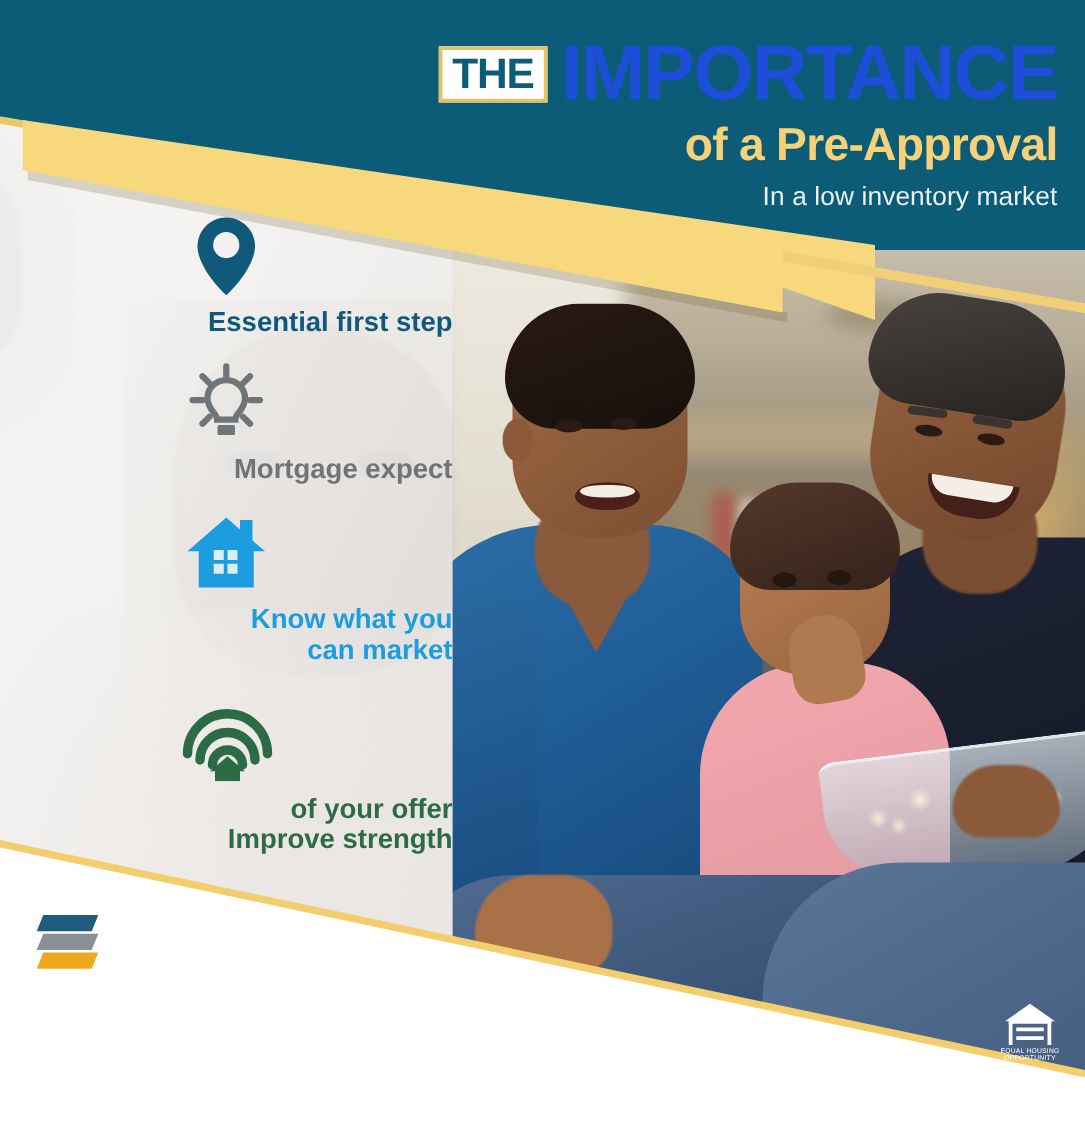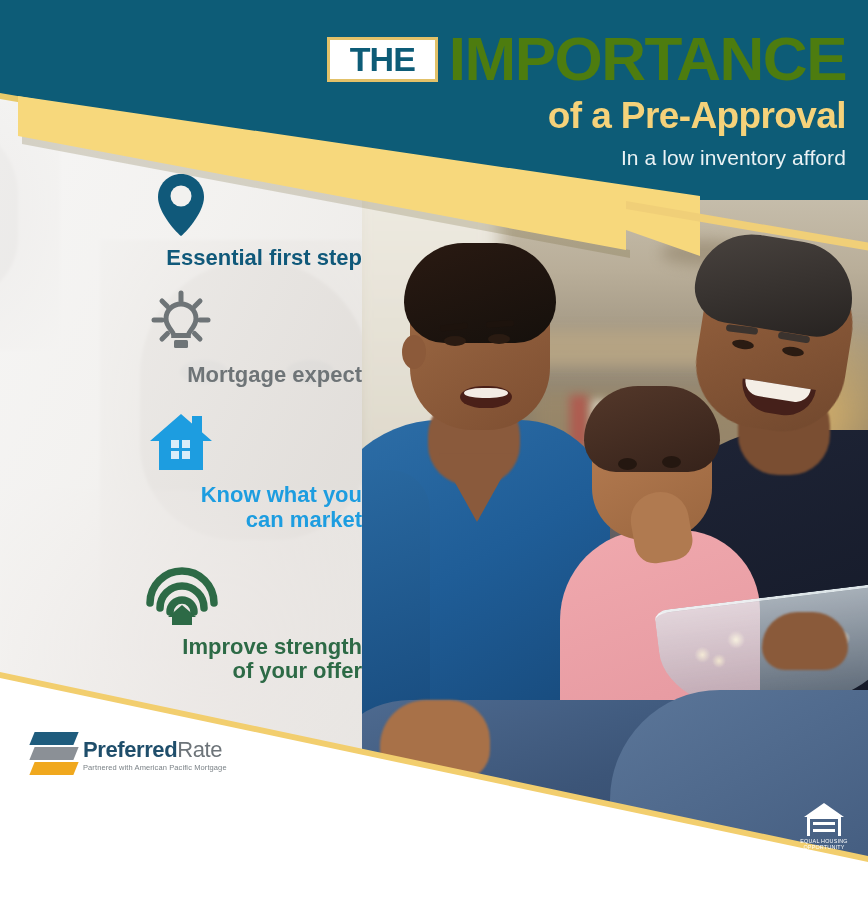--- a/index.html
+++ b/index.html
@@ -98,23 +98,23 @@
      clip-path:polygon(18px 96px,700px 196px,700px 256px,626px 230px,626px 250px,18px 136px);}
   .gold-band-shadow{position:absolute;left:0;top:0;width:700px;height:300px;
      filter:blur(3px);opacity:.22;background:#6b5a2a;
      clip-path:polygon(22px 136px,630px 250px,630px 258px,22px 144px);}
   
   .gold-thin{position:absolute;left:600px;top:180px;width:300px;height:140px;background:#f0cf78;
      clip-path:polygon(26px 21px,300px 68px,300px 76px,26px 29px);}
 
   .header-txt{position:absolute;right:22px;top:30px;text-align:right;line-height:1;}
   .line1{display:flex;align-items:center;justify-content:flex-end;gap:11px;}
-  .the-badge{display:inline-block;background:#ffffff;border:3px solid #e2c169;padding:4px 20px 3px;}
+  .the-badge{display:inline-block;background:#ffffff;border:3px solid #e2c169;padding:4px 8px 3px;}
   .the-badge span{display:block;font-size:34px;font-weight:bold;color:#0d5c77;letter-spacing:-1px;line-height:.92;}
-  .t-importance{font-size:62px;font-weight:bold;color:#4d7c0f;letter-spacing:-1.5px;line-height:.95;}
+  .t-importance{font-size:62px;font-weight:bold;color:#1d4ed8;letter-spacing:-1.5px;line-height:.95;}
   .t-sub{font-size:37px;font-weight:bold;color:#f5d27a;margin-top:8px;letter-spacing:-.6px;}
   .t-sub2{font-size:21px;color:#eaf2f4;margin-top:13px;font-weight:normal;letter-spacing:.1px;}
 
   
   .features{position:absolute;left:0;top:168px;width:362px;}
   .feat{text-align:right;}
   .feat .ic{display:flex;align-items:center;justify-content:center;height:74px;}
   .feat .lbl{font-size:22px;font-weight:bold;line-height:1.12;margin-top:4px;}
   .f1 .lbl{color:#10597a;}
   .f2 .lbl{color:#6e7477;}
@@ -233,21 +233,21 @@
   <div class="gold-thin"></div>
 
   <div class="header-txt">
     <div class="line1">
       <span class="the-badge">
         <span>THE</span>
       </span>
       <span class="t-importance">IMPORTANCE</span>
     </div>
     <div class="t-sub">of a Pre-Approval</div>
-    <div class="t-sub2">In a low inventory afford</div>
+    <div class="t-sub2">In a low inventory market</div>
   </div>
 
   <div class="features">
 
     <div class="feat f1">
       <div class="ic">
         <svg width="52" height="66" viewBox="0 0 52 66" aria-hidden="true">
           <path d="M26 2C13.3 2 3 12.3 3 25c0 16.5 20 37 23 39 3-2 23-22.5 23-39C49 12.3 38.7 2 26 2z" fill="#10597a"></path>
           <circle cx="26" cy="24" r="10.5" fill="#f2f1ef"></circle>
         </svg>
@@ -300,41 +300,35 @@
         <svg width="78" height="62" viewBox="0 0 78 62" aria-hidden="true">
           <g fill="none" stroke="#2d6a46" stroke-width="7.5" stroke-linecap="round">
             <path d="M8 40C8 22.3 22.3 8 40 8s32 14.3 32 32"></path>
             <path d="M18 45c0-12.2 9.9-22 22-22s22 9.8 22 22"></path>
             <path d="M28 49c0-6.6 5.4-12 12-12s12 5.4 12 12"></path>
           </g>
           <path d="M40 42 26 54h4v8h20v-8h4L40 42z" fill="#2d6a46"></path>
         </svg>
       </div>
       <div class="lbl">
+        <div>of your offer</div>
         <div>Improve strength</div>
-        <div>of your offer</div>
       </div>
     </div>
 
   </div>
 
   <div class="footer-gold"></div>
   <div class="footer-white"></div>
 
   <div class="logo">
     <div class="logo-mark">
       <div class="bar b1"></div>
       <div class="bar b2"></div>
       <div class="bar b3"></div>
-    </div>
-    <div class="logo-txt">
-      <div class="logo-name">
-        <span class="b">Preferred</span><span class="r">Rate</span>
-      </div>
-      <div class="logo-tag">Partnered with American Pacific Mortgage</div>
     </div>
   </div>
 
   <div class="eho">
     <div class="eho-house">
       <div class="eho-roof"></div>
       <div class="eho-body"></div>
       <div class="eho-l1"></div>
       <div class="eho-l2"></div>
     </div>

